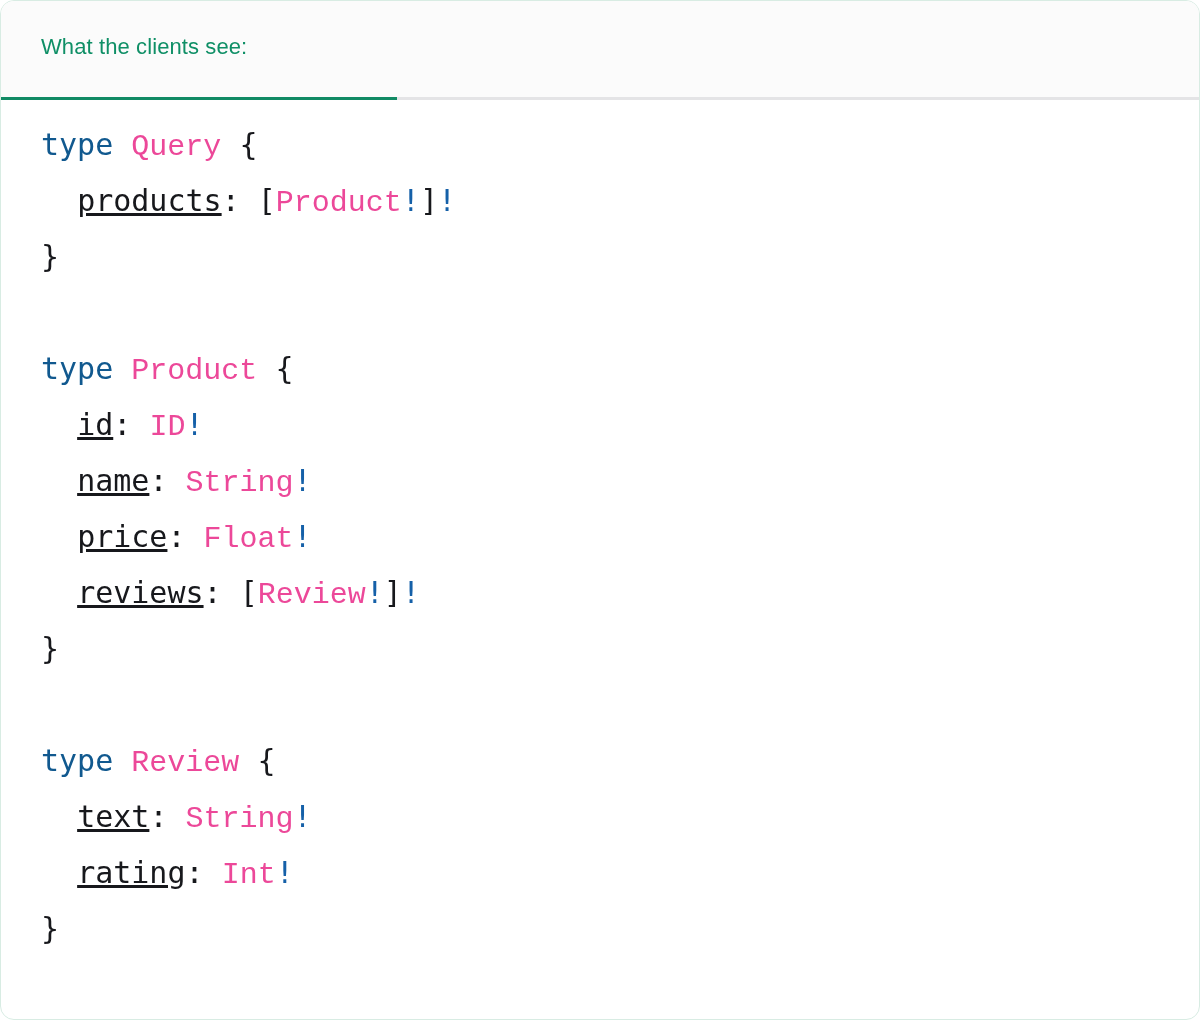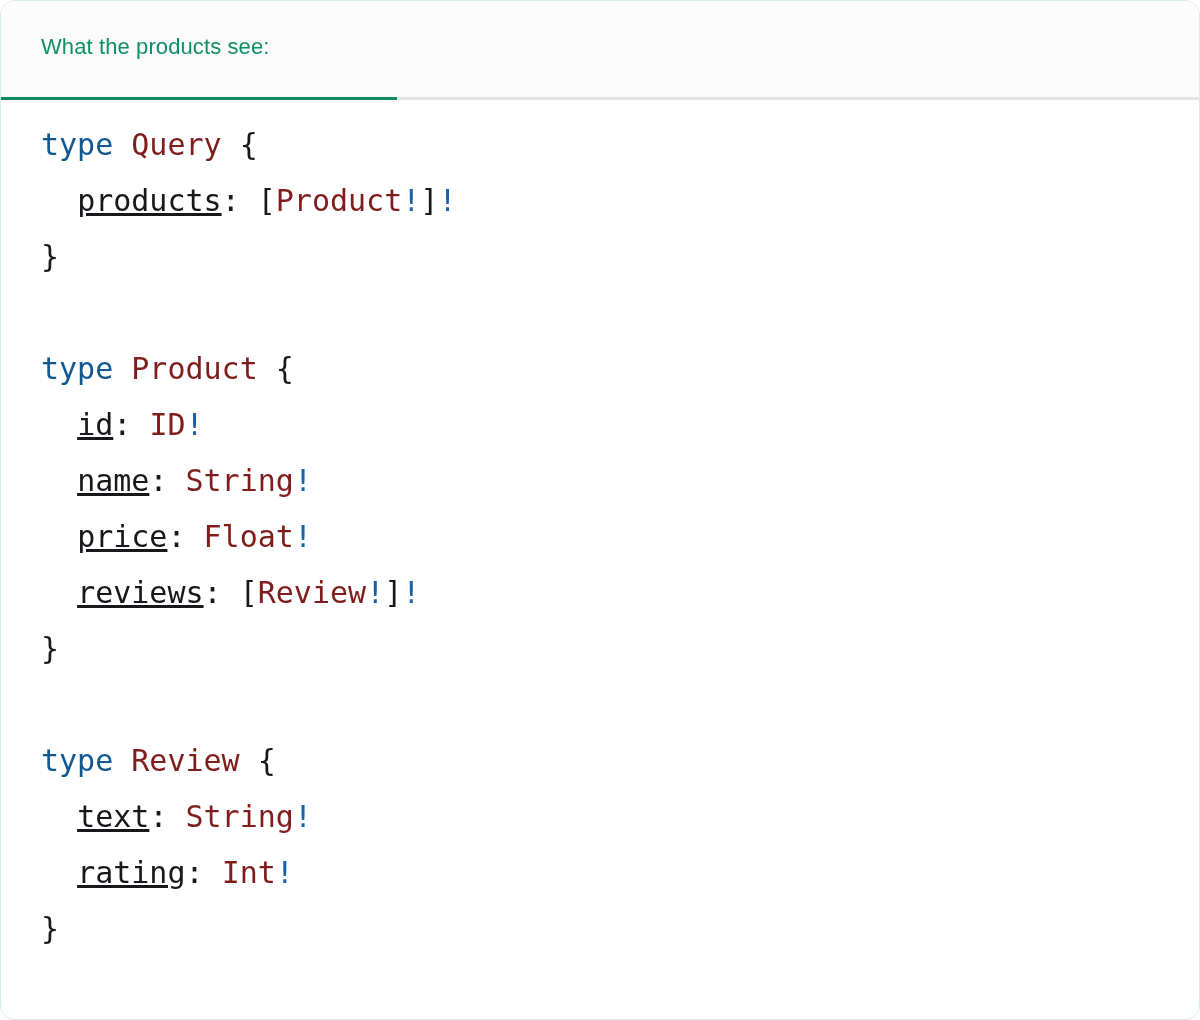--- a/index.html
+++ b/index.html
@@ -79,34 +79,34 @@
     white-space: pre;
     color: #17181c;
     tab-size: 2;
   }
   .code-line {
     display: block;
     height: 56px;
     white-space: pre;
   }
   .tok-kw    { color: #11598f; }
-  .tok-type  { color: #7f1d1d; }
+  .tok-type  { color: #ec4899; font-family: Liberation Mono, monospace; }
   .tok-field { color: #17181c; text-decoration: underline; }
   .tok-punct { color: #17181c; }
   .tok-bang  { color: #1560a8; }
 </style>
 </head>
 <body>
 
 <div class="card">
 
   <div class="tabstrip">
     <div class="tabstrip-rule"></div>
     <div class="tab">
-      <span class="tab-label">What the products see:</span>
+      <span class="tab-label">What the clients see:</span>
     </div>
   </div>
 
   <div class="code-body">
     <pre class="code" id="code-block"><span class="code-line"><span class="tok-kw">type</span><span> </span><span class="tok-type">Query</span><span> </span><span class="tok-punct">{</span></span><span class="code-line">  <span class="tok-field">products</span><span class="tok-punct">: </span><span class="tok-punct">[</span><span class="tok-type">Product</span><span class="tok-bang">!</span><span class="tok-punct">]</span><span class="tok-bang">!</span></span><span class="code-line"><span class="tok-punct">}</span></span><span class="code-line"> </span><span class="code-line"><span class="tok-kw">type</span><span> </span><span class="tok-type">Product</span><span> </span><span class="tok-punct">{</span></span><span class="code-line">  <span class="tok-field">id</span><span class="tok-punct">: </span><span class="tok-type">ID</span><span class="tok-bang">!</span></span><span class="code-line">  <span class="tok-field">name</span><span class="tok-punct">: </span><span class="tok-type">String</span><span class="tok-bang">!</span></span><span class="code-line">  <span class="tok-field">price</span><span class="tok-punct">: </span><span class="tok-type">Float</span><span class="tok-bang">!</span></span><span class="code-line">  <span class="tok-field">reviews</span><span class="tok-punct">: </span><span class="tok-punct">[</span><span class="tok-type">Review</span><span class="tok-bang">!</span><span class="tok-punct">]</span><span class="tok-bang">!</span></span><span class="code-line"><span class="tok-punct">}</span></span><span class="code-line"> </span><span class="code-line"><span class="tok-kw">type</span><span> </span><span class="tok-type">Review</span><span> </span><span class="tok-punct">{</span></span><span class="code-line">  <span class="tok-field">text</span><span class="tok-punct">: </span><span class="tok-type">String</span><span class="tok-bang">!</span></span><span class="code-line">  <span class="tok-field">rating</span><span class="tok-punct">: </span><span class="tok-type">Int</span><span class="tok-bang">!</span></span><span class="code-line"><span class="tok-punct">}</span></span></pre>
   </div>
 
 </div>
 
 </body></html>

